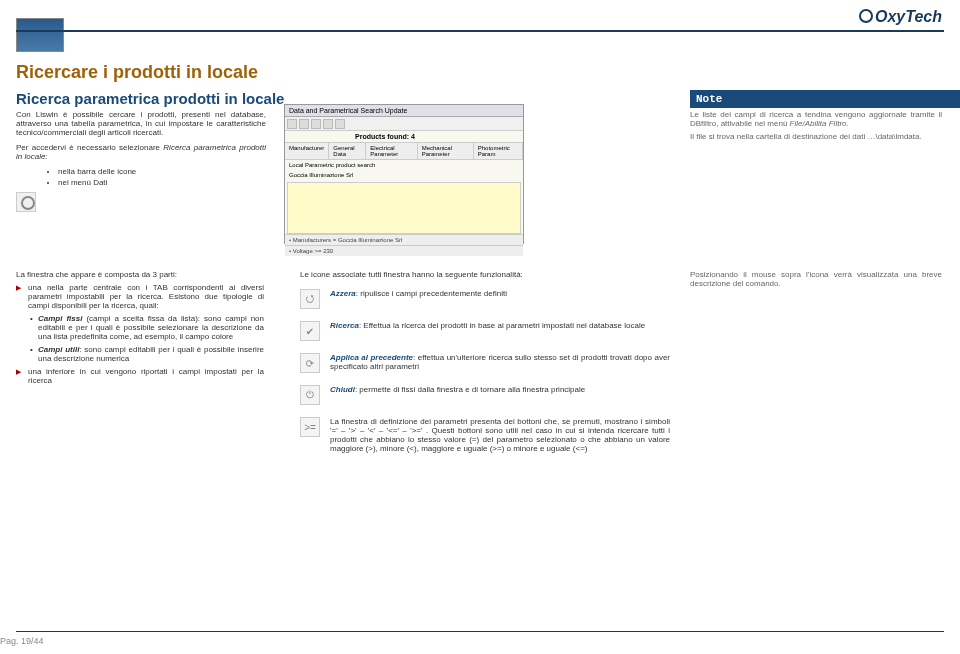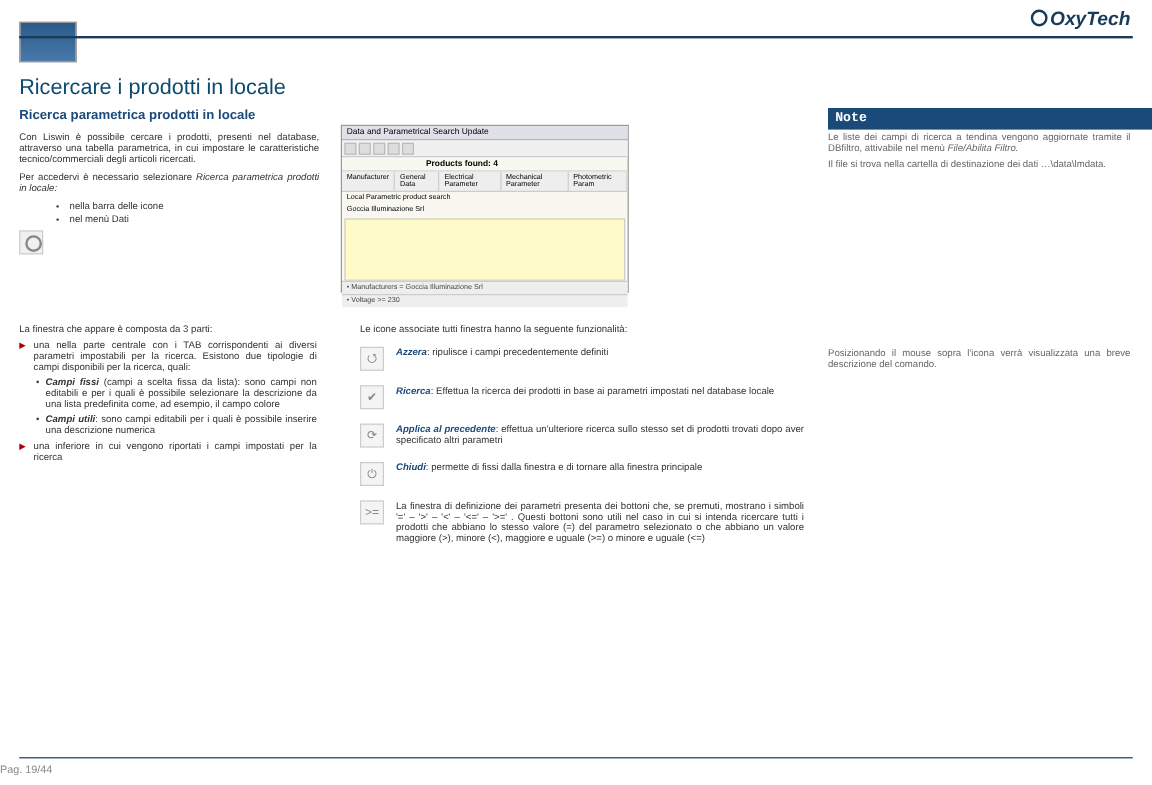--- a/index.html
+++ b/index.html
@@ -43,28 +43,28 @@
     left: 16px;
     right: 16px;
     height: 2px;
     background: #1a3a5c;
   }
   .page-title {
     position: absolute;
     top: 62px;
     left: 16px;
     font-size: 18px;
-    font-weight: normal;
-    color: #0c4a6e;
+    font-weight: bold;
+    color: #a16207;
   }
   .subtitle {
     position: absolute;
     top: 90px;
     left: 16px;
-    font-size: 11px;
+    font-size: 15px;
     font-weight: bold;
     color: #1a4a7a;
   }
   .note-badge {
     position: absolute;
     top: 90px;
     left: 690px;
     width: 280px;
     background: #1a4a7a;
     color: #fff;
@@ -248,21 +248,20 @@
   .lower-mid .keyword { font-style: italic; font-weight: bold; color: #1a4a7a; }
 
   .lower-right {
     position: absolute;
     top: 270px;
     left: 690px;
     width: 252px;
     font-size: 8px;
     color: #666;
     text-align: justify;
-    margin-top: 20px;
   }
 
   .footer-rule {
     position: absolute;
     left: 16px;
     right: 16px;
     bottom: 22px;
     height: 1px;
     background: #1a3a5c;
   }

